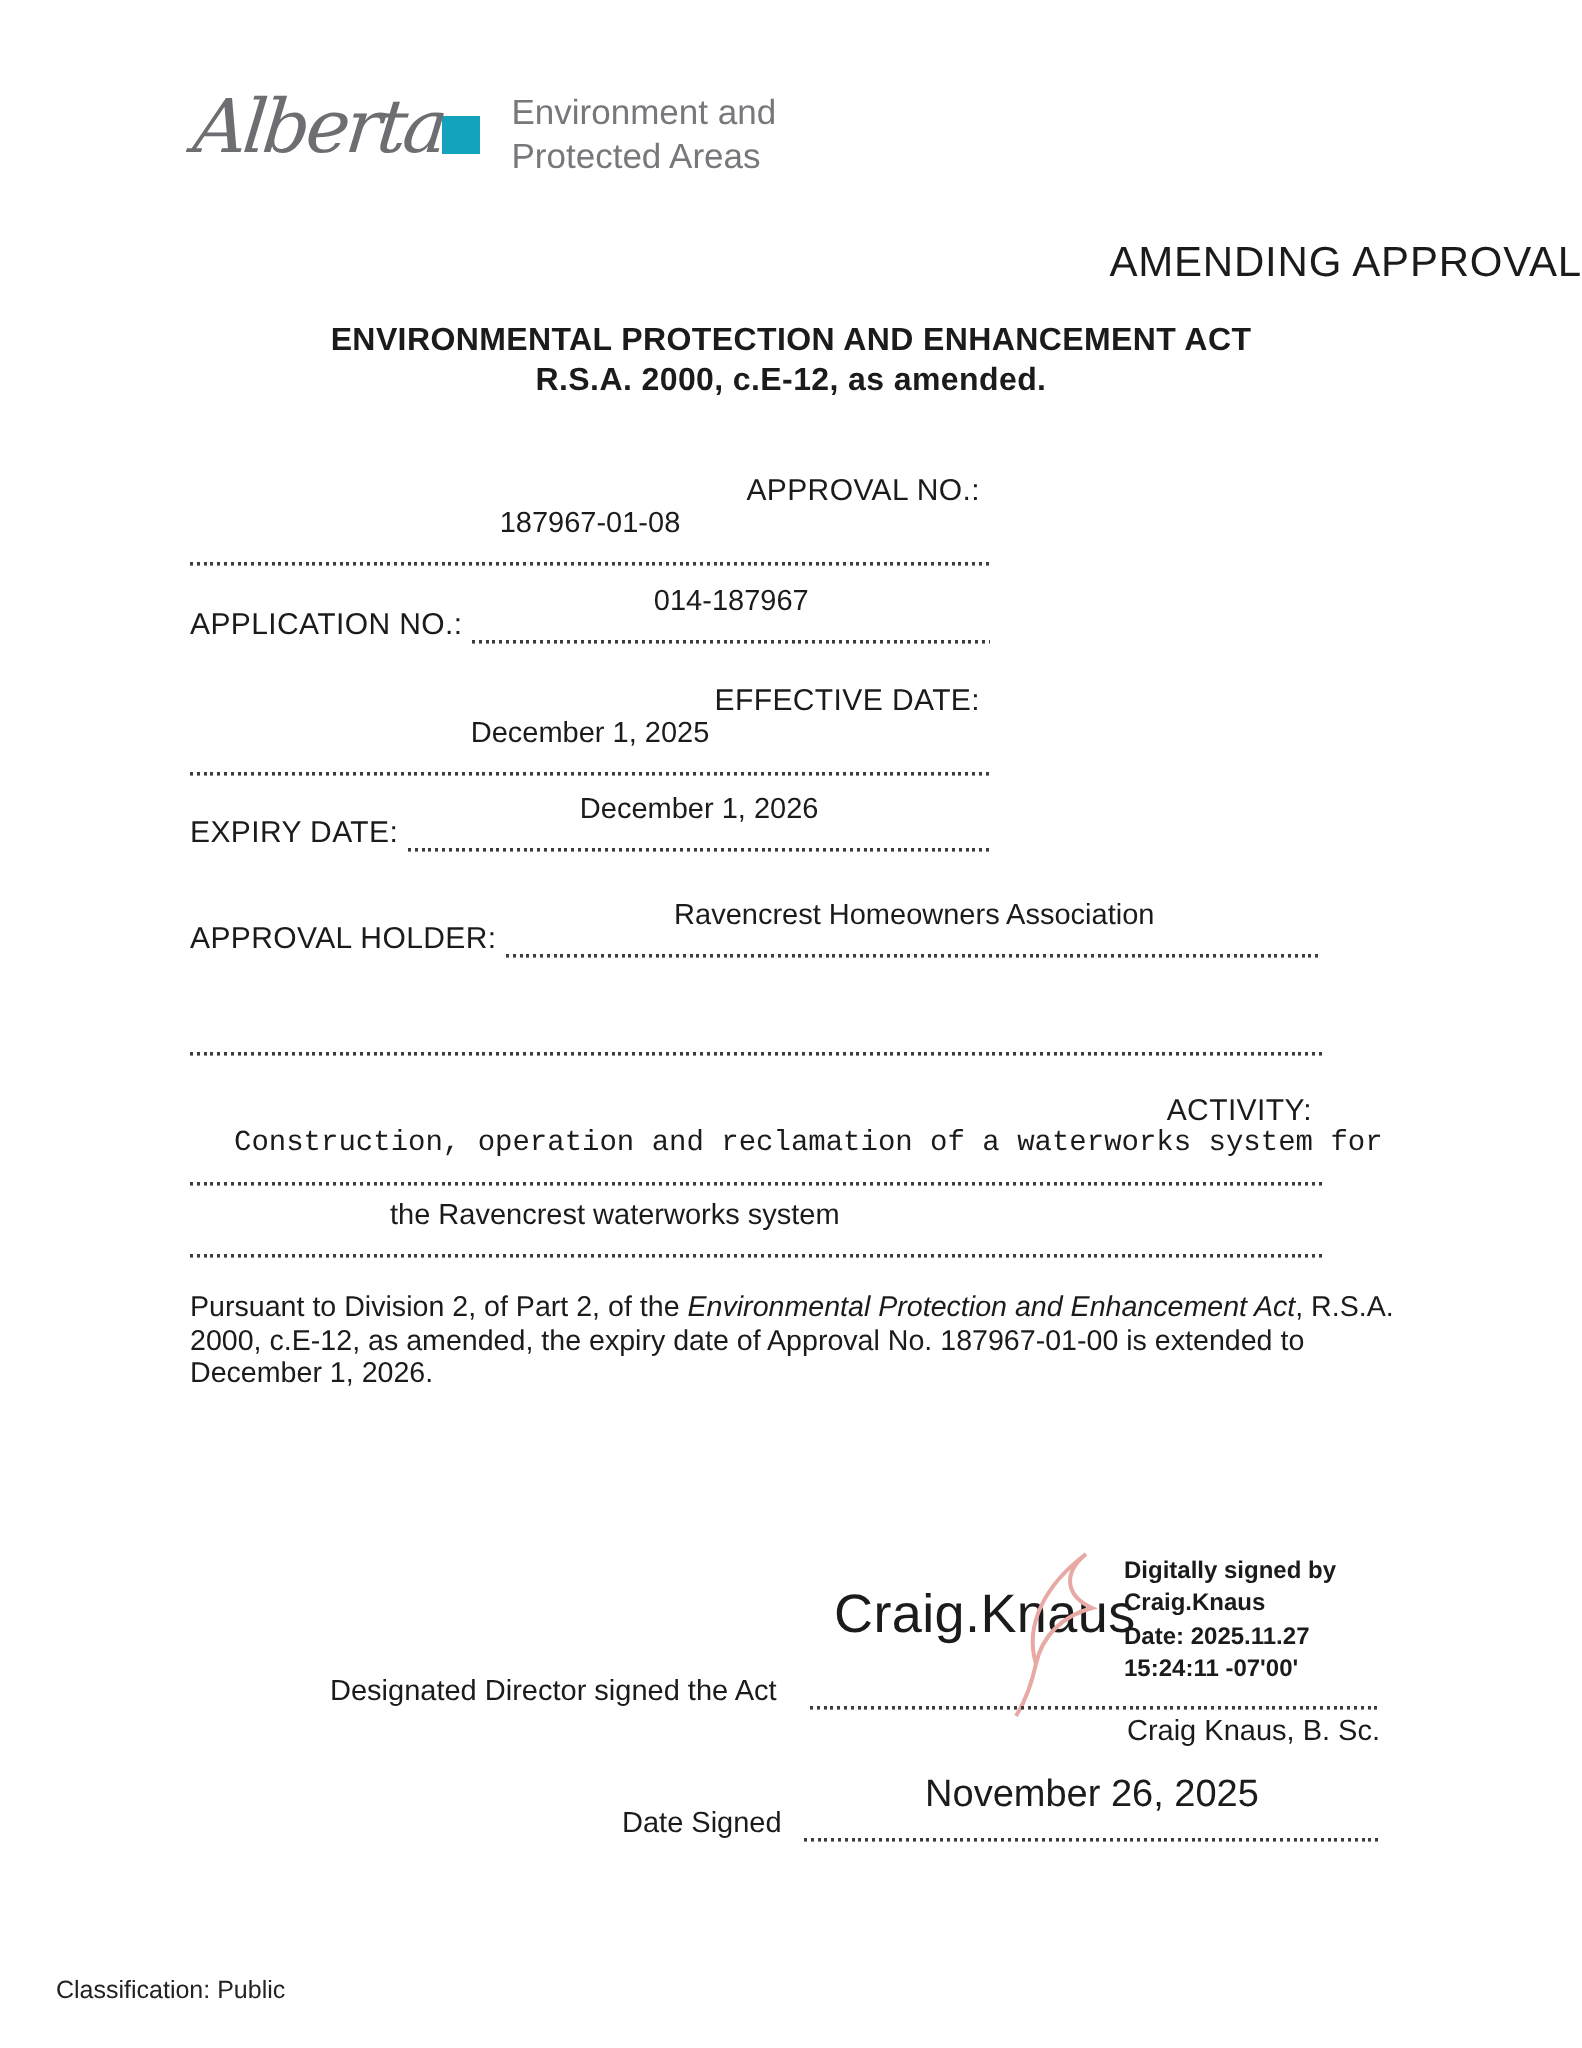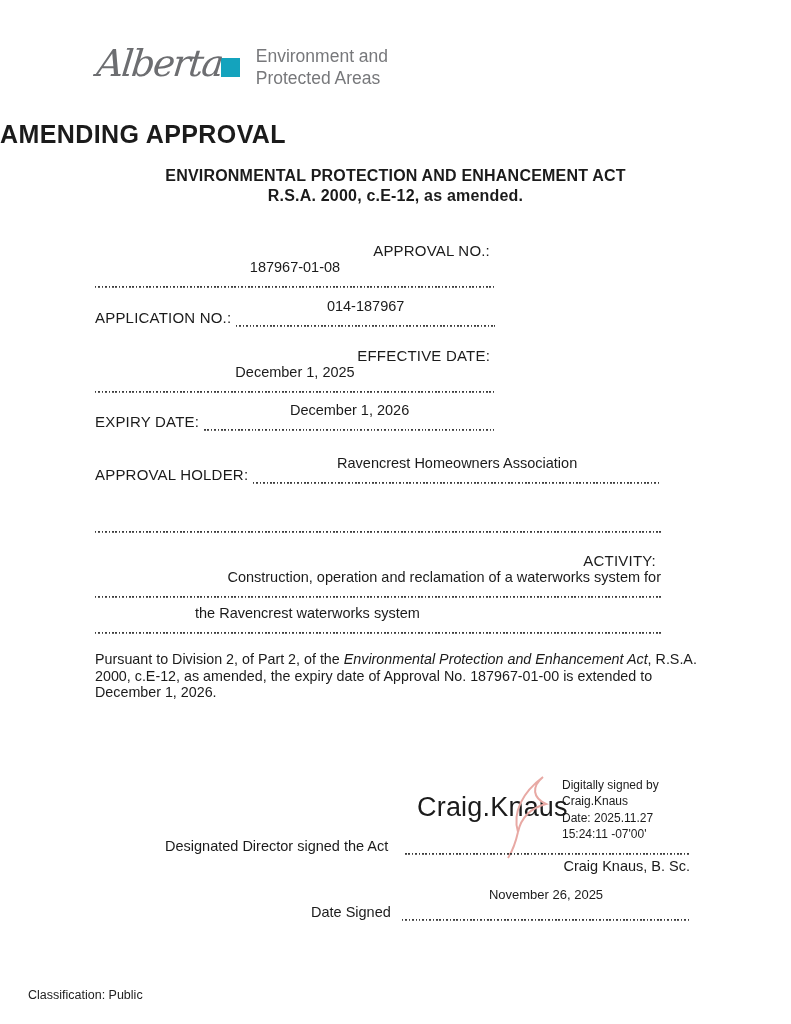--- a/index.html
+++ b/index.html
@@ -18,51 +18,51 @@
   .wordmark{
     font-family:"DejaVu Serif", serif;
     font-style:italic;font-weight:400;
     font-size:37px;line-height:40px;
     color:#6d6e71;letter-spacing:-2px;
     transform:skewX(-6deg);
   }
   .accent-square{width:19px;height:19px;margin:0 0 7px -1px;display:inline-block;}
   .dept{margin-left:16px;font-size:17.5px;line-height:21.5px;color:#77787b;padding-top:2px;}
   
-  .doc-title{margin-top:31px;text-align:left;font-size:25px;font-weight:bold;letter-spacing:.4px;}
+  .doc-title{margin-top:31px;text-align:right;font-size:21px;font-weight:normal;letter-spacing:.4px;}
   .province{margin-top:36px;text-align:center;font-size:16px;font-weight:bold;letter-spacing:.2px;}
   .act-block{margin-top:17px;text-align:center;font-size:16px;font-weight:bold;line-height:20px;letter-spacing:.2px;}
   
   .dots{
     background-image:repeating-linear-gradient(90deg,#3c3c3c 0 1.5px,transparent 1.5px 3.4px);
     background-repeat:no-repeat;background-position:0 100%;background-size:100% 1.8px;
   }
   
   .frow{display:flex;align-items:flex-end;height:32px;margin-left:95px;}
   .frow.w400{width:400px;}
   .frow.w566{width:566px;}
   .flabel{font-size:15px;line-height:18px;white-space:nowrap;margin-right:5px;letter-spacing:.2px;}
   .fline{flex:1;align-self:stretch;display:flex;flex-direction:column;justify-content:flex-end;}
   .fvalue{font-size:14.5px;line-height:15px;text-align:center;padding-bottom:13px;white-space:nowrap;}
-  .fvalue.left{text-align:right;padding-left:22px;}
+  .fvalue.left{text-align:right;padding-left:22px;font-family:Liberation Mono, monospace;}
   .contline{height:2px;width:566px;margin-left:95px;}
   .valover{width:566px;margin-left:95px;}
   .valover .fvalue{padding-left:100px;text-align:left;}
   
   .pursuant{margin:17px 0 0 95px;width:625px;font-size:14.3px;line-height:16.5px;}
   .pursuant em{font-style:italic;}
   
   .abs{position:absolute;}
   .sig-big{left:417px;top:792px;font-size:27px;line-height:30px;letter-spacing:.2px;color:#1b1b1b;}
   .sig-ribbon{left:503px;top:774px;width:58px;height:86px;}
-  .sig-details{left:562px;top:777px;width:125px;font-size:12px;line-height:16.3px;color:#1b1b1b;}
+  .sig-details{left:562px;top:777px;width:125px;font-size:12px;line-height:16.3px;color:#1b1b1b;font-weight:bold;}
   .role-label{left:165px;top:838px;font-size:14.5px;}
   .dir-line{left:405px;top:853px;width:285px;height:2px;}
   .signer-name{left:405px;top:858px;width:285px;text-align:right;font-size:14.5px;}
-  .date-value{left:402px;top:887px;width:288px;text-align:center;font-size:13px;}
+  .date-value{left:402px;top:887px;width:288px;text-align:center;font-size:19px;}
   .date-label{left:311px;top:904px;font-size:14.5px;}
   .date-line{left:402px;top:919px;width:288px;height:2px;}
   .dotline{
     background-image:repeating-linear-gradient(90deg,#3c3c3c 0 1.5px,transparent 1.5px 3.4px);
     background-repeat:no-repeat;background-position:0 100%;background-size:100% 1.8px;
   }
   .footer{left:28px;top:988px;font-size:12.5px;color:#222;}
 </style>
 </head>
 <body>

